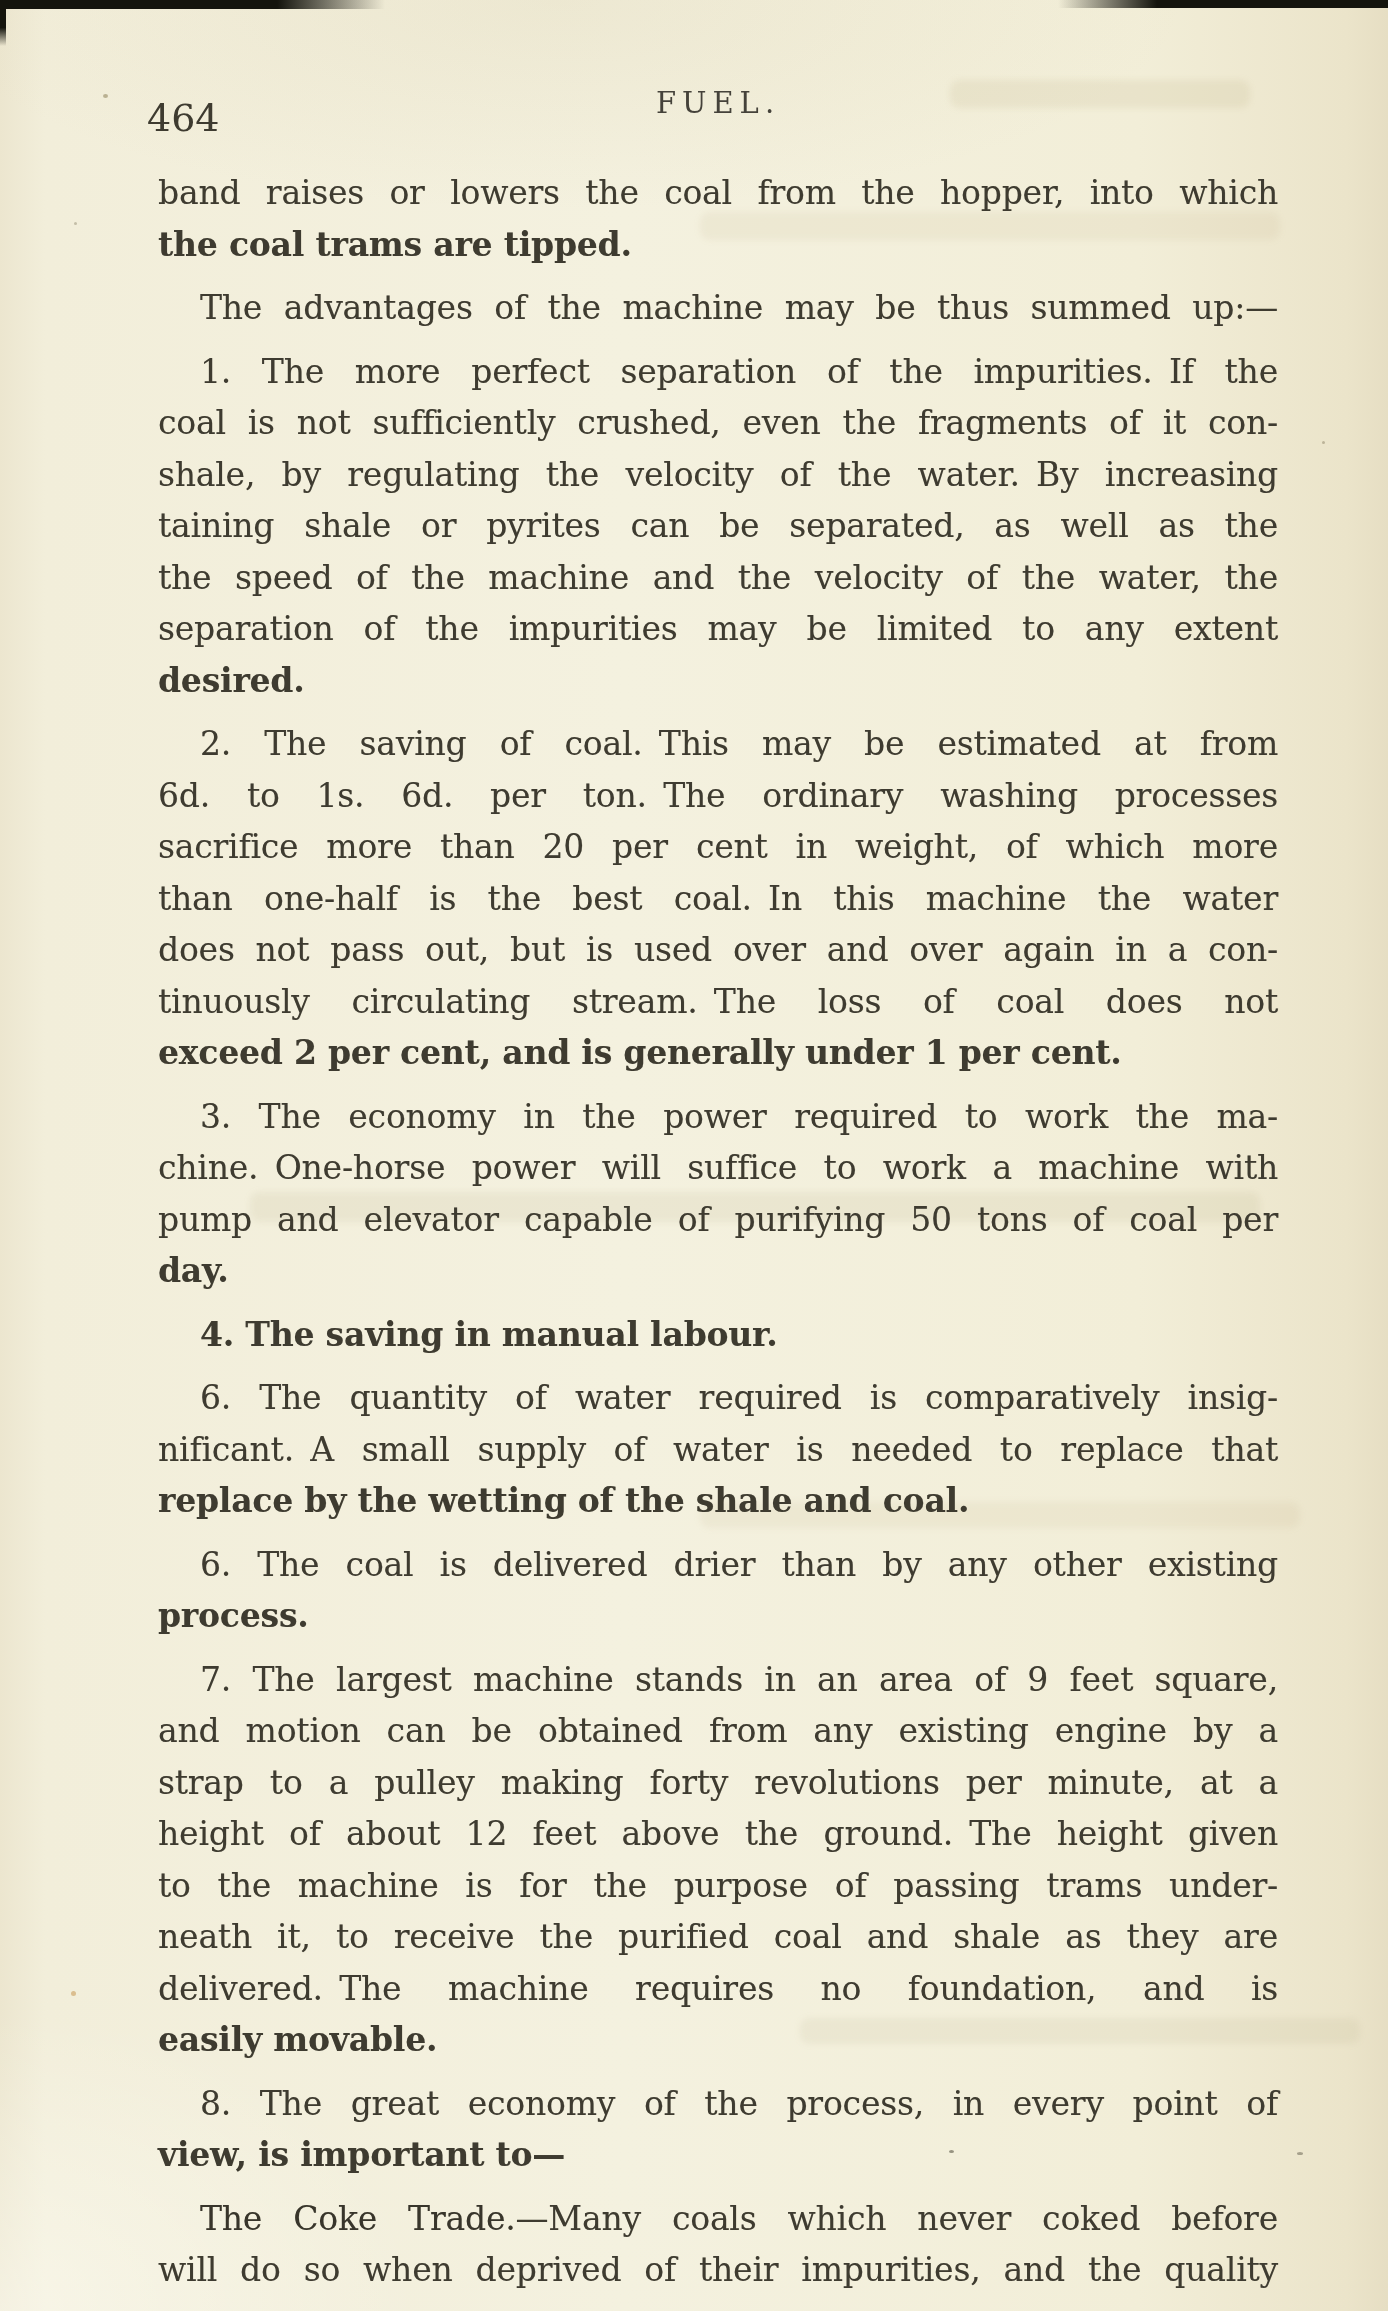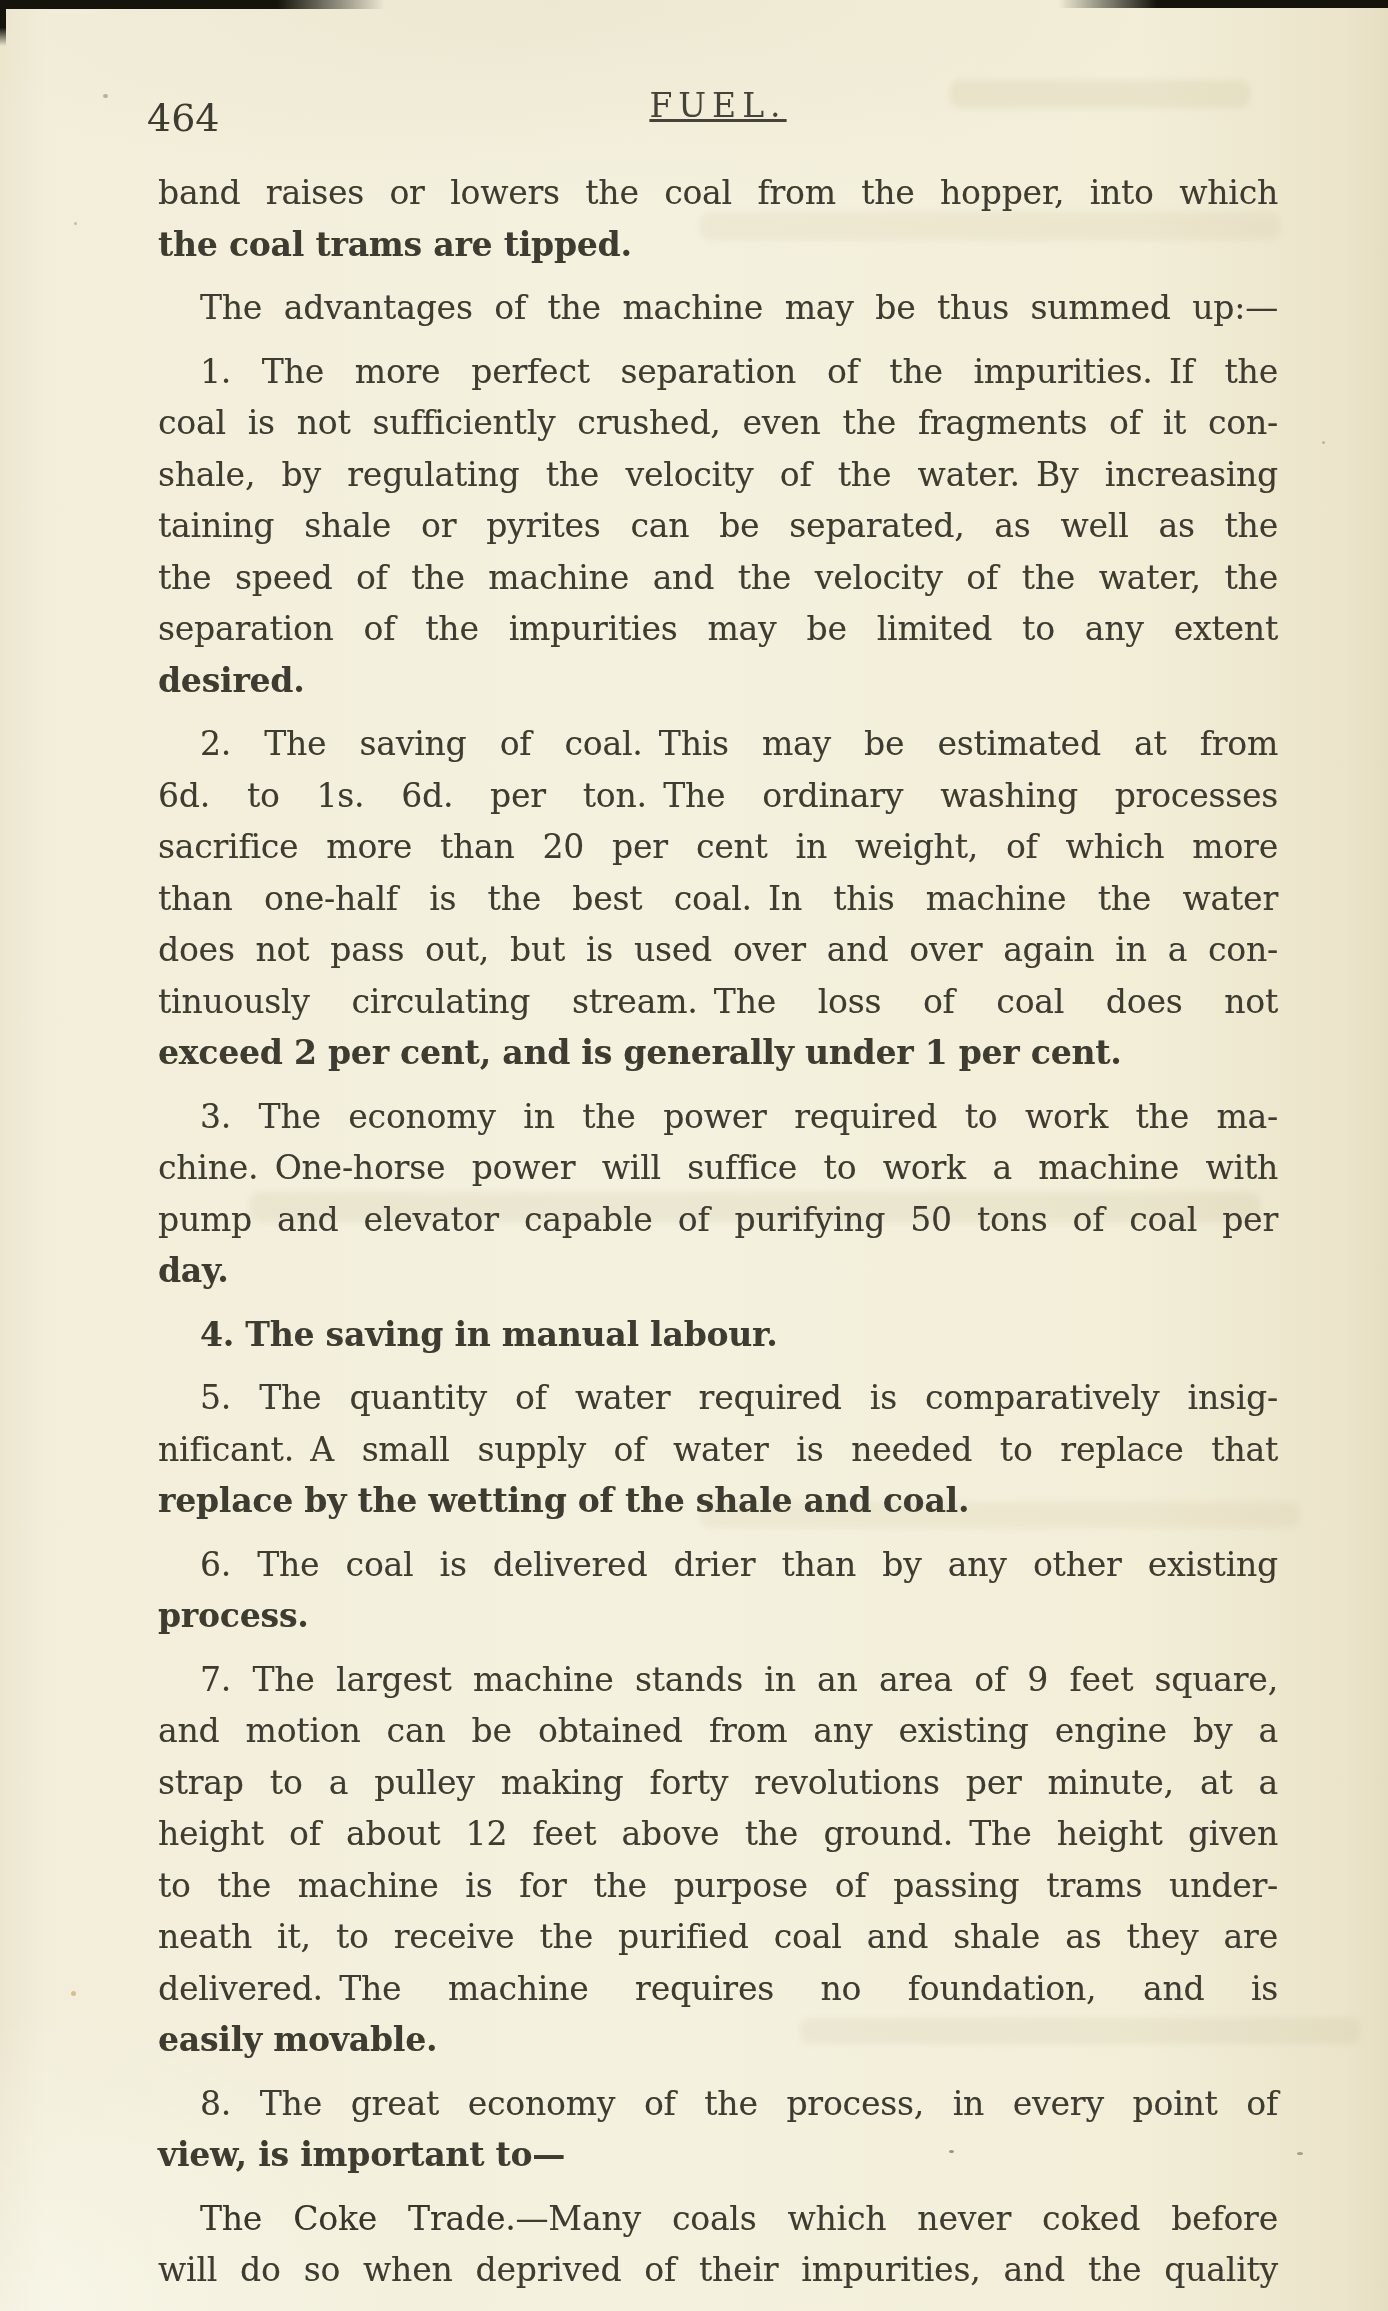--- a/index.html
+++ b/index.html
@@ -40,21 +40,21 @@
   .ghost4 { left: 700px; top: 1502px; width: 600px; height: 26px; background: rgba(160,145,95,.08); }
   .ghost5 { left: 800px; top: 2018px; width: 560px; height: 26px; background: rgba(160,145,95,.09); }
 
   .page-number {
     position: absolute; left: 147px; top: 96px;
     font-size: 38px; color: #3e3b30;
   }
   .running-header {
     position: absolute; left: 146px; top: 86px; width: 1144px;
     text-align: center;
-    font-size: 33px; letter-spacing: 6px; color: #45423a; text-decoration: underline;
+    font-size: 29px; letter-spacing: 6px; color: #45423a;
   }
   .text-block {
     position: absolute; left: 146px; top: 155px; width: 1144px;
     color: #3e3b30;
     text-shadow: 0.25px 0.25px 0 rgba(62,59,48,0.30);
   }
   .para { margin: 12px; padding: 0; font-size: 33px; line-height: 51.5px; letter-spacing: -0.2px; }
   .para.indent .line:first-child { text-indent: 42px; }
   .line { display: block; text-align: justify; text-align-last: justify; }
   .line.no-fill { text-align-last: left; font-weight: bold; }
@@ -114,21 +114,21 @@
       <p class="para indent">
         <span class="line">3. The economy in the power required to work the ma-</span>
         <span class="line">chine. One-horse power will suffice to work a machine with</span>
         <span class="line">pump and elevator capable of purifying 50 tons of coal per</span>
         <span class="line no-fill">day.</span>
       </p>
       <p class="para indent">
         <span class="line no-fill">4. The saving in manual labour.</span>
       </p>
       <p class="para indent">
-        <span class="line">5. The quantity of water required is comparatively insig-</span>
+        <span class="line">6. The quantity of water required is comparatively insig-</span>
         <span class="line">nificant. A small supply of water is needed to replace that</span>
         <span class="line no-fill">replace by the wetting of the shale and coal.</span>
       </p>
       <p class="para indent">
         <span class="line">6. The coal is delivered drier than by any other existing</span>
         <span class="line no-fill">process.</span>
       </p>
       <p class="para indent">
         <span class="line">7. The largest machine stands in an area of 9 feet square,</span>
         <span class="line">and motion can be obtained from any existing engine by a</span>

